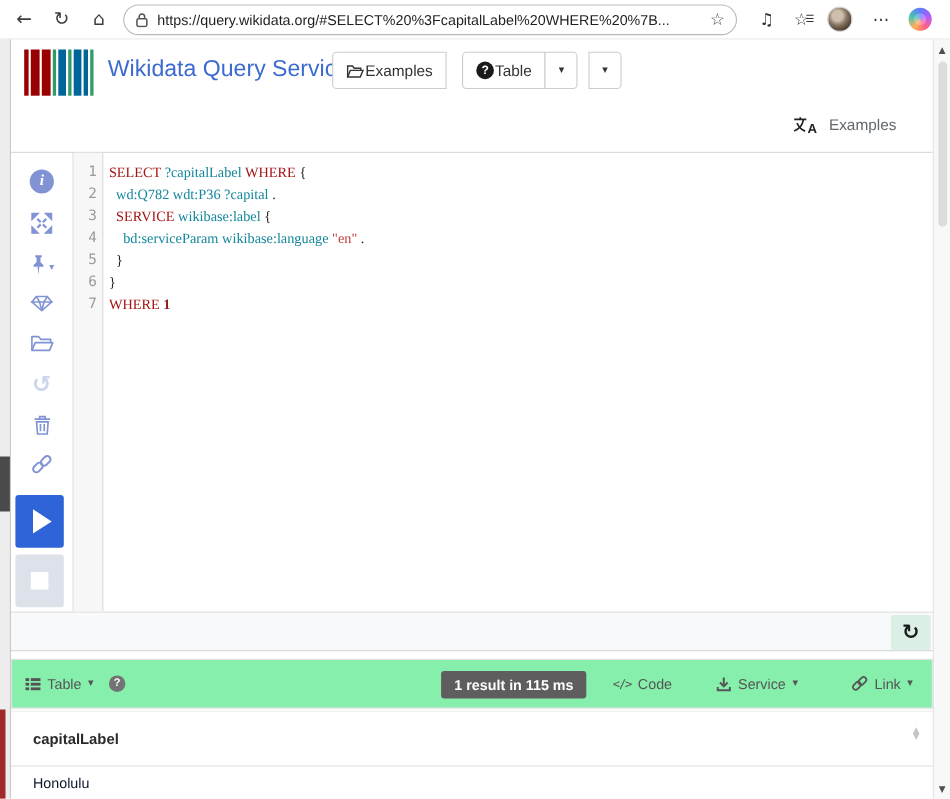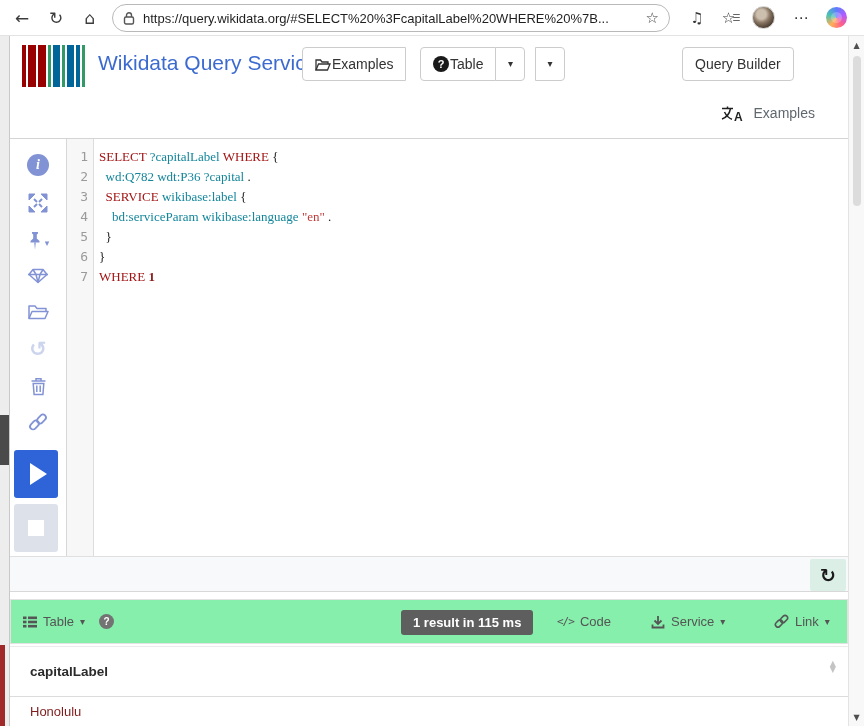--- a/index.html
+++ b/index.html
@@ -84,21 +84,21 @@
                  display:inline-flex; align-items:center; justify-content:center; }
   .code-tag { font-family:"DejaVu Sans Mono", monospace; font-size:11px; color:#555; letter-spacing:-1px; }
 
   
   .table-head { position:absolute; left:10px; top:646px; width:838px; height:51px; background:#fff;
                 border-top:1px solid #ececec; border-bottom:1px solid #dcdcdc; display:flex; align-items:center; }
   .th-label { margin-left:20px; font-size:13.5px; font-weight:bold; color:#2b2b2b; }
   .sort-ico { position:absolute; right:12px; top:14px; display:flex; flex-direction:column; font-size:8px; line-height:6px;
               color:#c4c4c4; cursor:pointer; }
   .table-row { position:absolute; left:10px; top:697px; width:838px; height:29px; background:#fff; }
-  .td-text { margin-left:20px; margin-top:7px; font-size:13px; color:#7f1d1d; display:inline-block; }
+  .td-text { margin-left:20px; margin-top:7px; font-size:13px; color:#0f172a; display:inline-block; }
 
   
   .scrollbar { position:absolute; left:848px; top:36px; width:16px; height:690px; background:#f8f8f8; border-left:1px solid #e3e3e3; }
   .sb-arrow { position:absolute; left:0; width:15px; height:14px; display:flex; align-items:center; justify-content:center;
               font-size:8px; color:#4f4f4f; cursor:pointer; }
   .sb-thumb { position:absolute; left:4px; top:20px; width:8px; height:150px; background:#dcdcdc; border-radius:4px; cursor:pointer; }
 
   svg { display:block; }
 </style>
 </head>
@@ -167,25 +167,20 @@
         <span class="caret glyph">▾</span>
       </button>
     </div>
 
     <div class="btn-group" style="left:526px;">
       <button class="hbtn caret-btn">
         <span class="caret glyph">▾</span>
       </button>
     </div>
 
-    <div class="btn-group" style="left:672px;">
-      <button class="hbtn" style="border-radius:4px;">
-        <span>Query Builder</span>
-      </button>
-    </div>
 
     <div class="lang-switch">
       <span>
         <svg width="26" height="17" viewBox="0 0 26 17">
             <g stroke="#202122" stroke-width="1.5" fill="none">
               <path d="M2,3.5 h11"></path>
               <path d="M7.5,1.5 v2"></path>
               <path d="M10.5,3.5 C9.5,9 6,12.5 2,14"></path>
               <path d="M4.5,7 C6.5,11 9.5,13.5 12,14.2"></path>
             </g>

